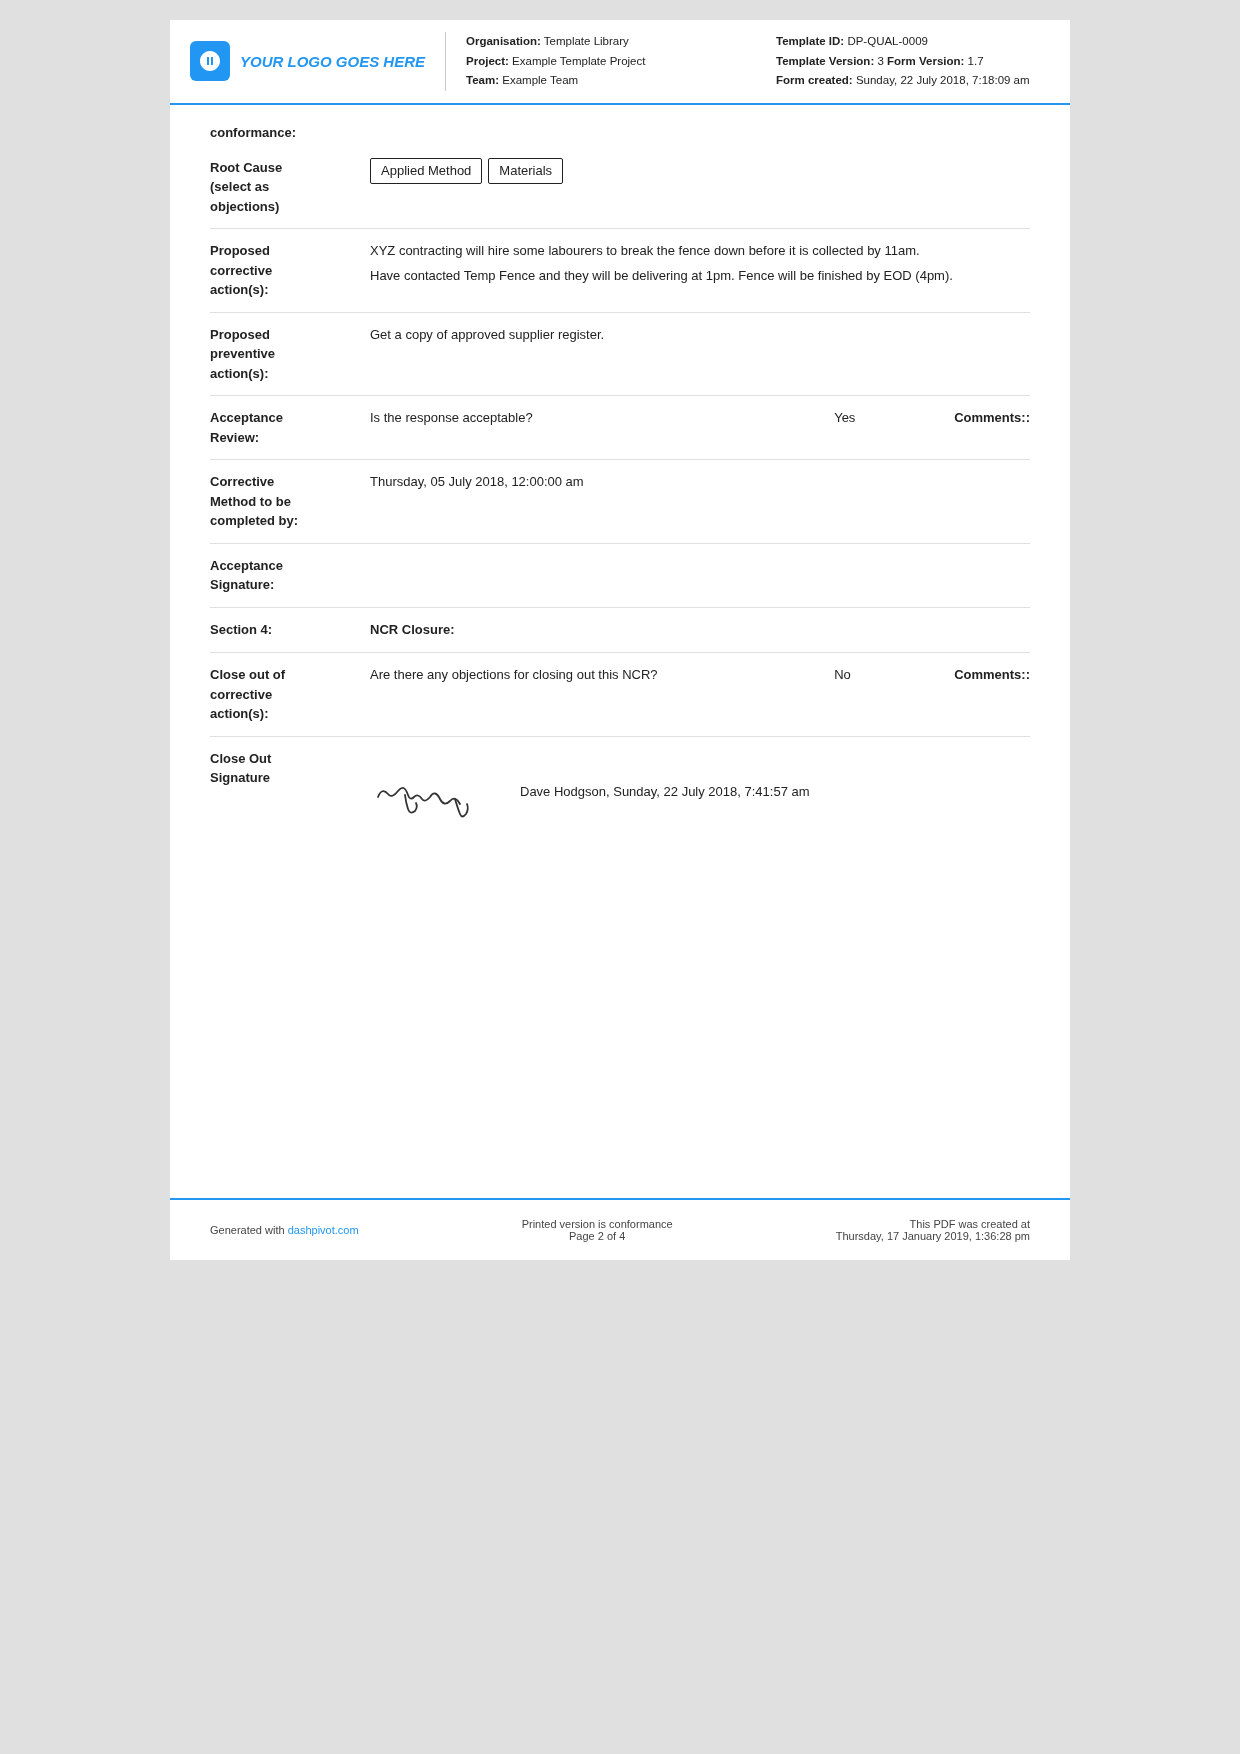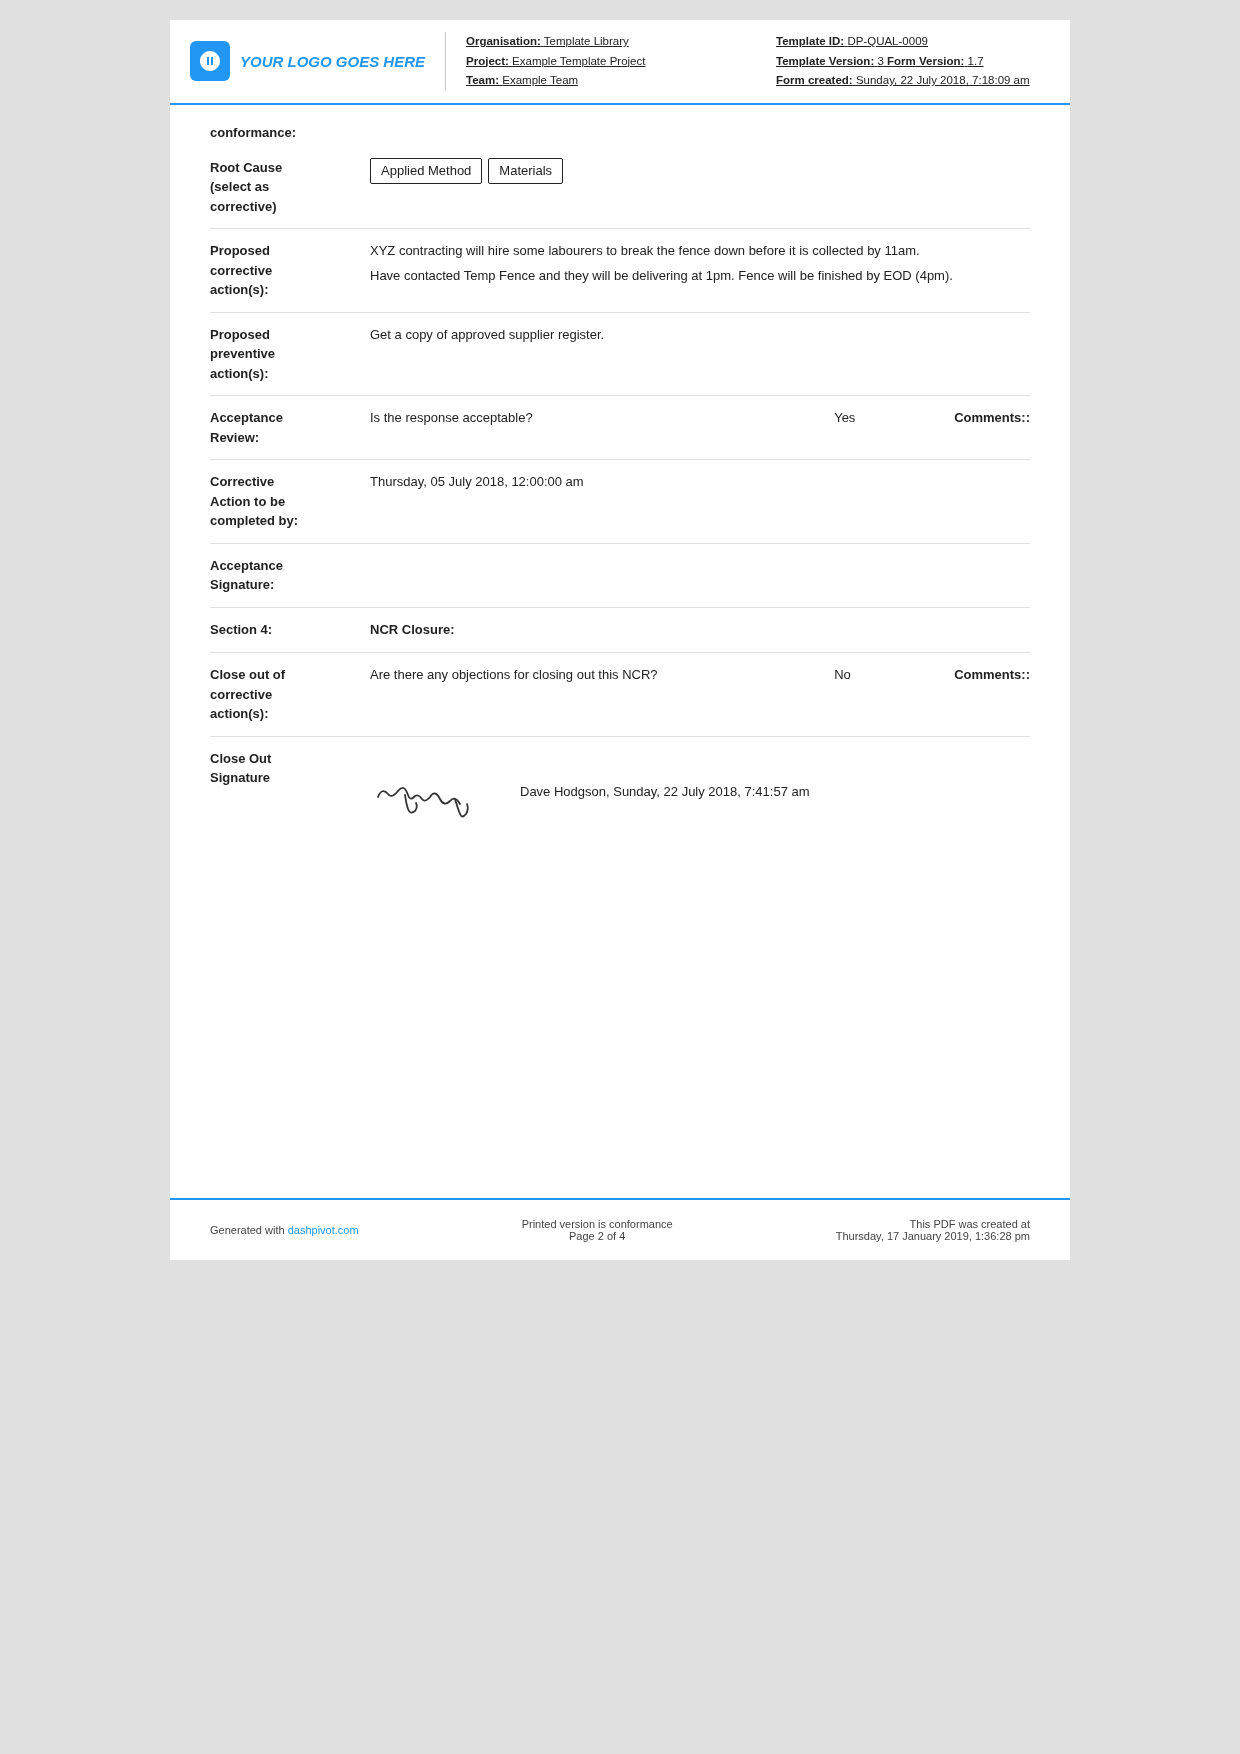--- a/index.html
+++ b/index.html
@@ -55,21 +55,20 @@
     .logo-text {
       font-size: 15px;
       font-weight: bold;
       color: #2196f3;
       font-style: italic;
     }
     .header-meta {
       flex: 1;
       display: flex;
       gap: 46px;
-      text-decoration: underline;
     }
     .header-col {
       flex: 1;
     }
     .header-col p {
       font-size: 11.5px;
       line-height: 1.7;
       color: #222;
     }
     .header-col p strong {
@@ -215,21 +214,21 @@
   </div>
 
   <div class="content">
 
     <div class="conformance-label">conformance:</div>
 
     <div class="section-row">
       <div class="label-col">
         <span>Root Cause</span><br>
         <span>(select as</span><br>
-        <span>corrective)</span>
+        <span>objections)</span>
       </div>
       <div class="value-col">
         <div class="tag-row">
           <span class="tag-box">Applied Method</span>
           <span class="tag-box">Materials</span>
         </div>
       </div>
     </div>
 
     <div class="section-row">
@@ -265,21 +264,21 @@
           <span class="review-question">Is the response acceptable?</span>
           <span class="review-answer">Yes</span>
           <span class="review-comments bold-label">Comments::</span>
         </div>
       </div>
     </div>
 
     <div class="section-row">
       <div class="label-col">
         <span>Corrective</span><br>
-        <span>Action to be</span><br>
+        <span>Method to be</span><br>
         <span>completed by:</span>
       </div>
       <div class="value-col">
         <span>Thursday, 05 July 2018, 12:00:00 am</span>
       </div>
     </div>
 
     <div class="section-row">
       <div class="label-col">
         <span>Acceptance</span><br>

